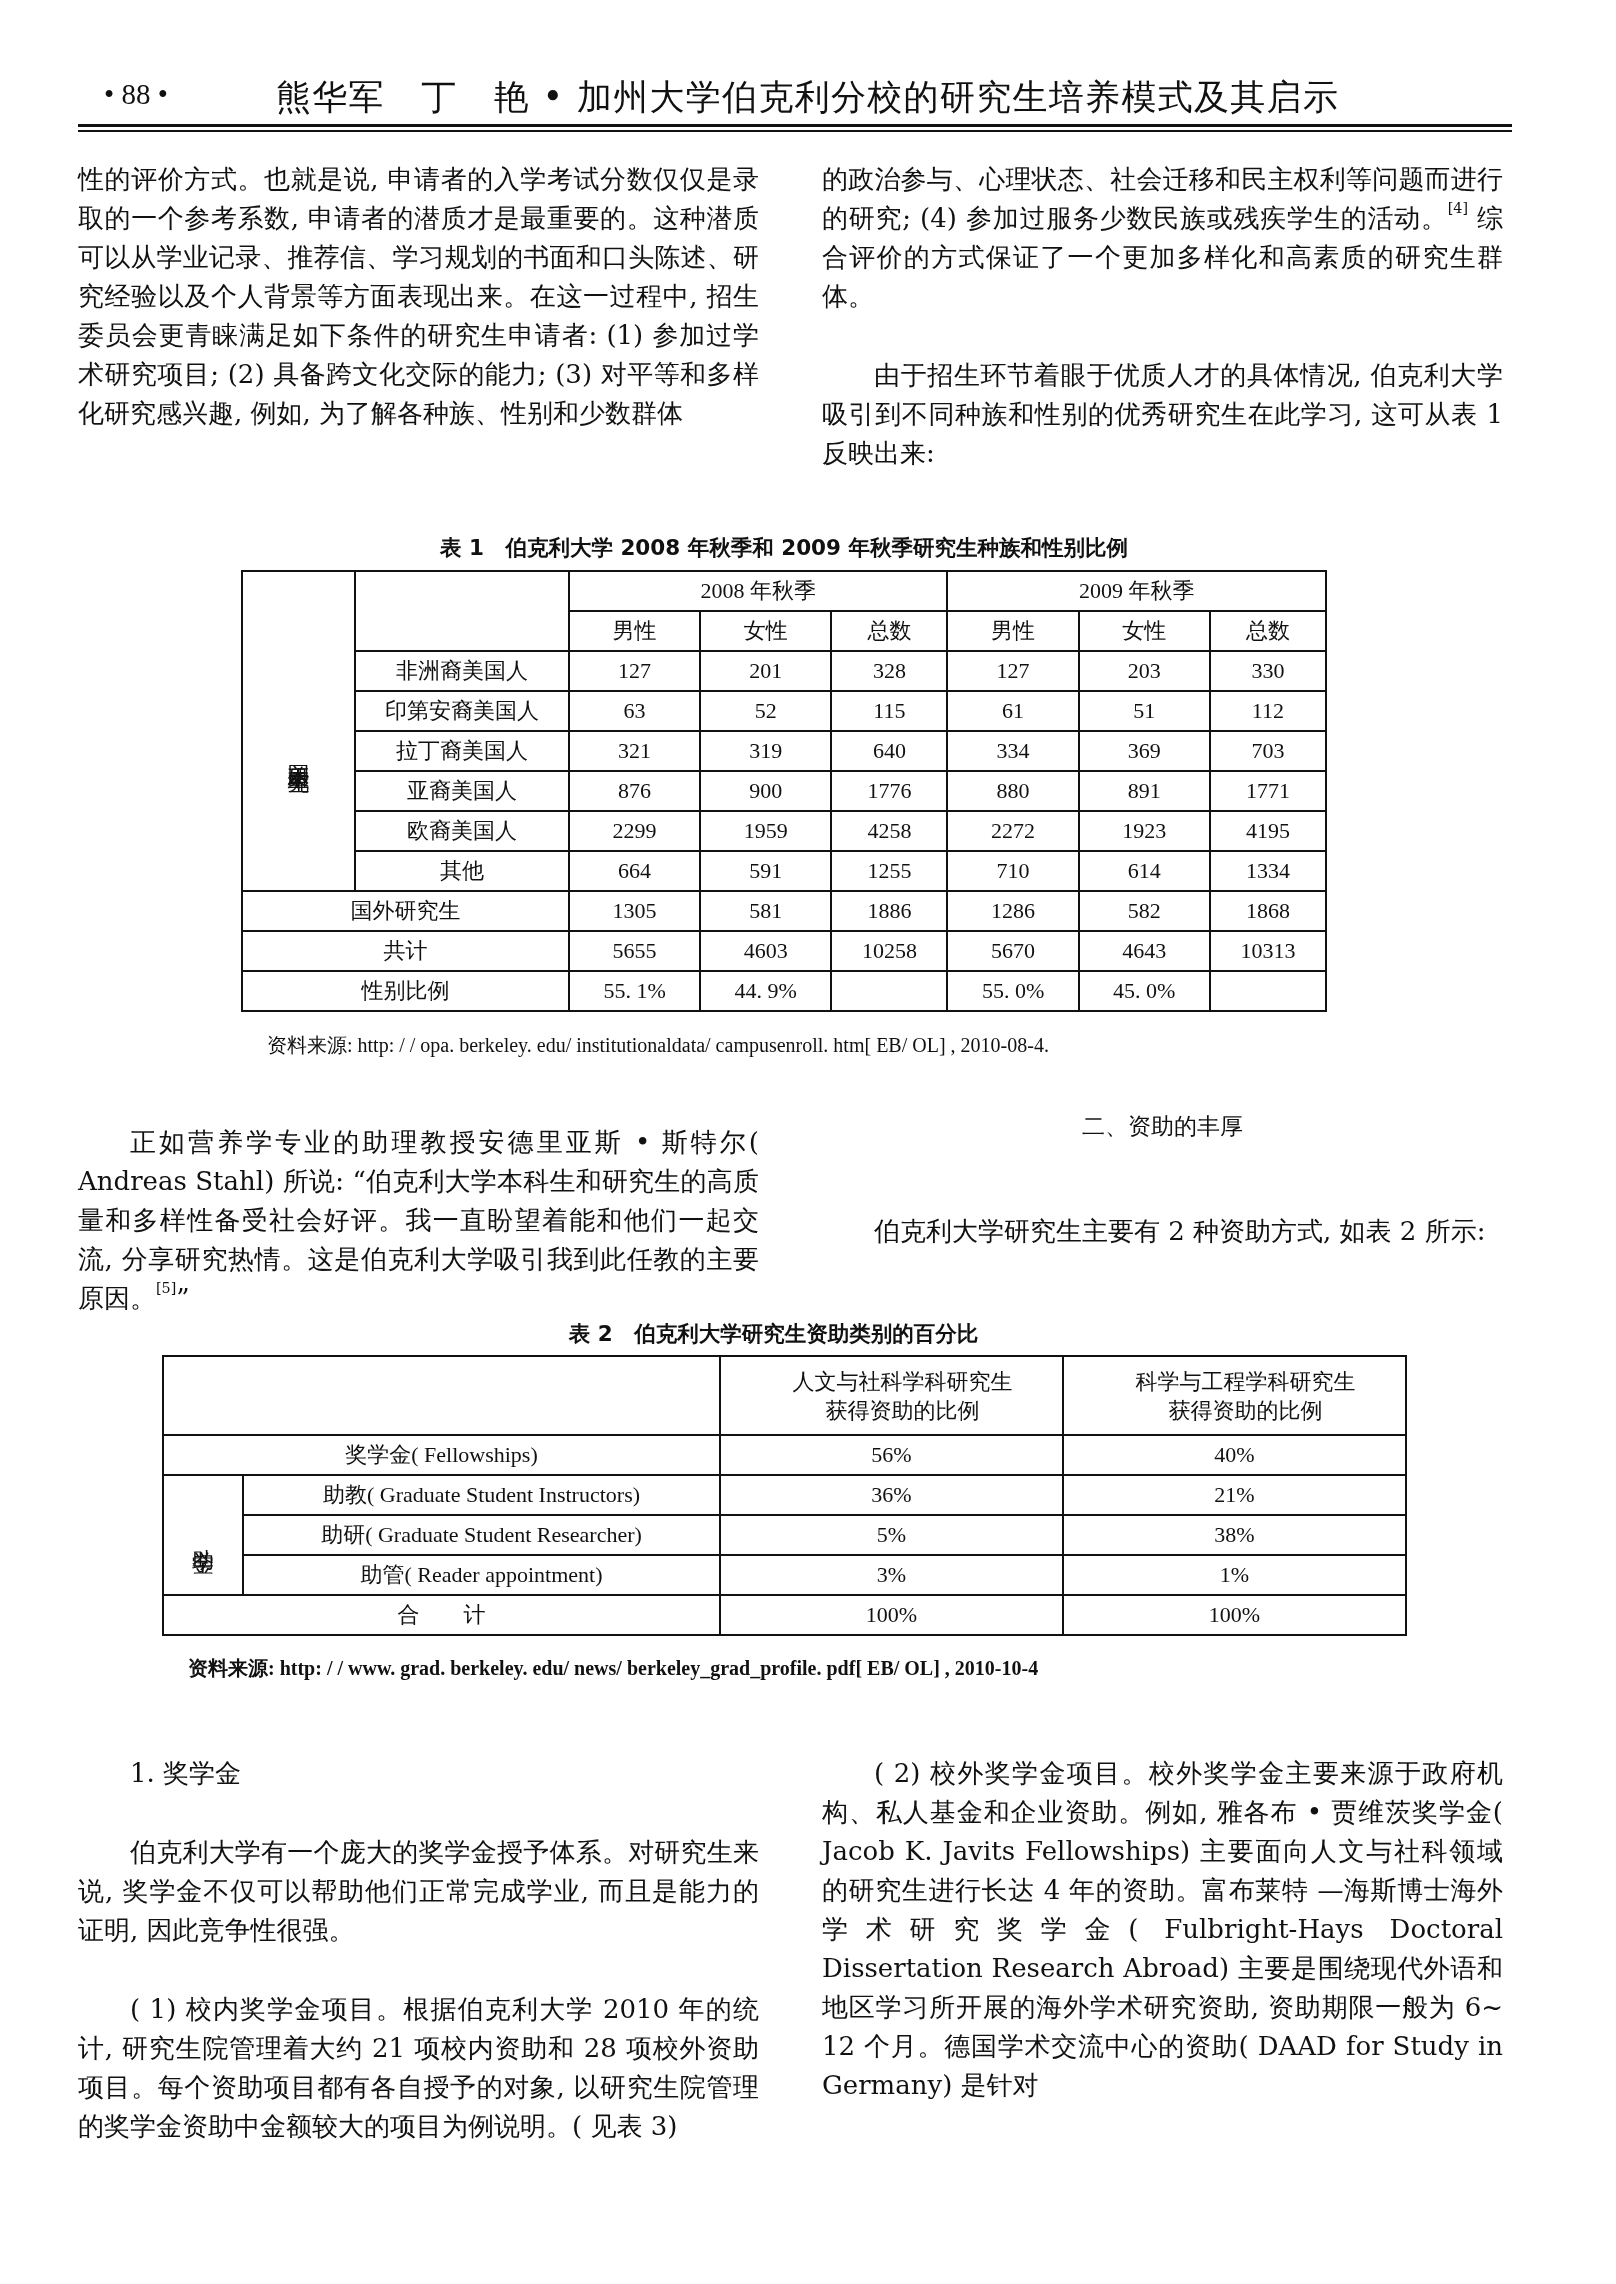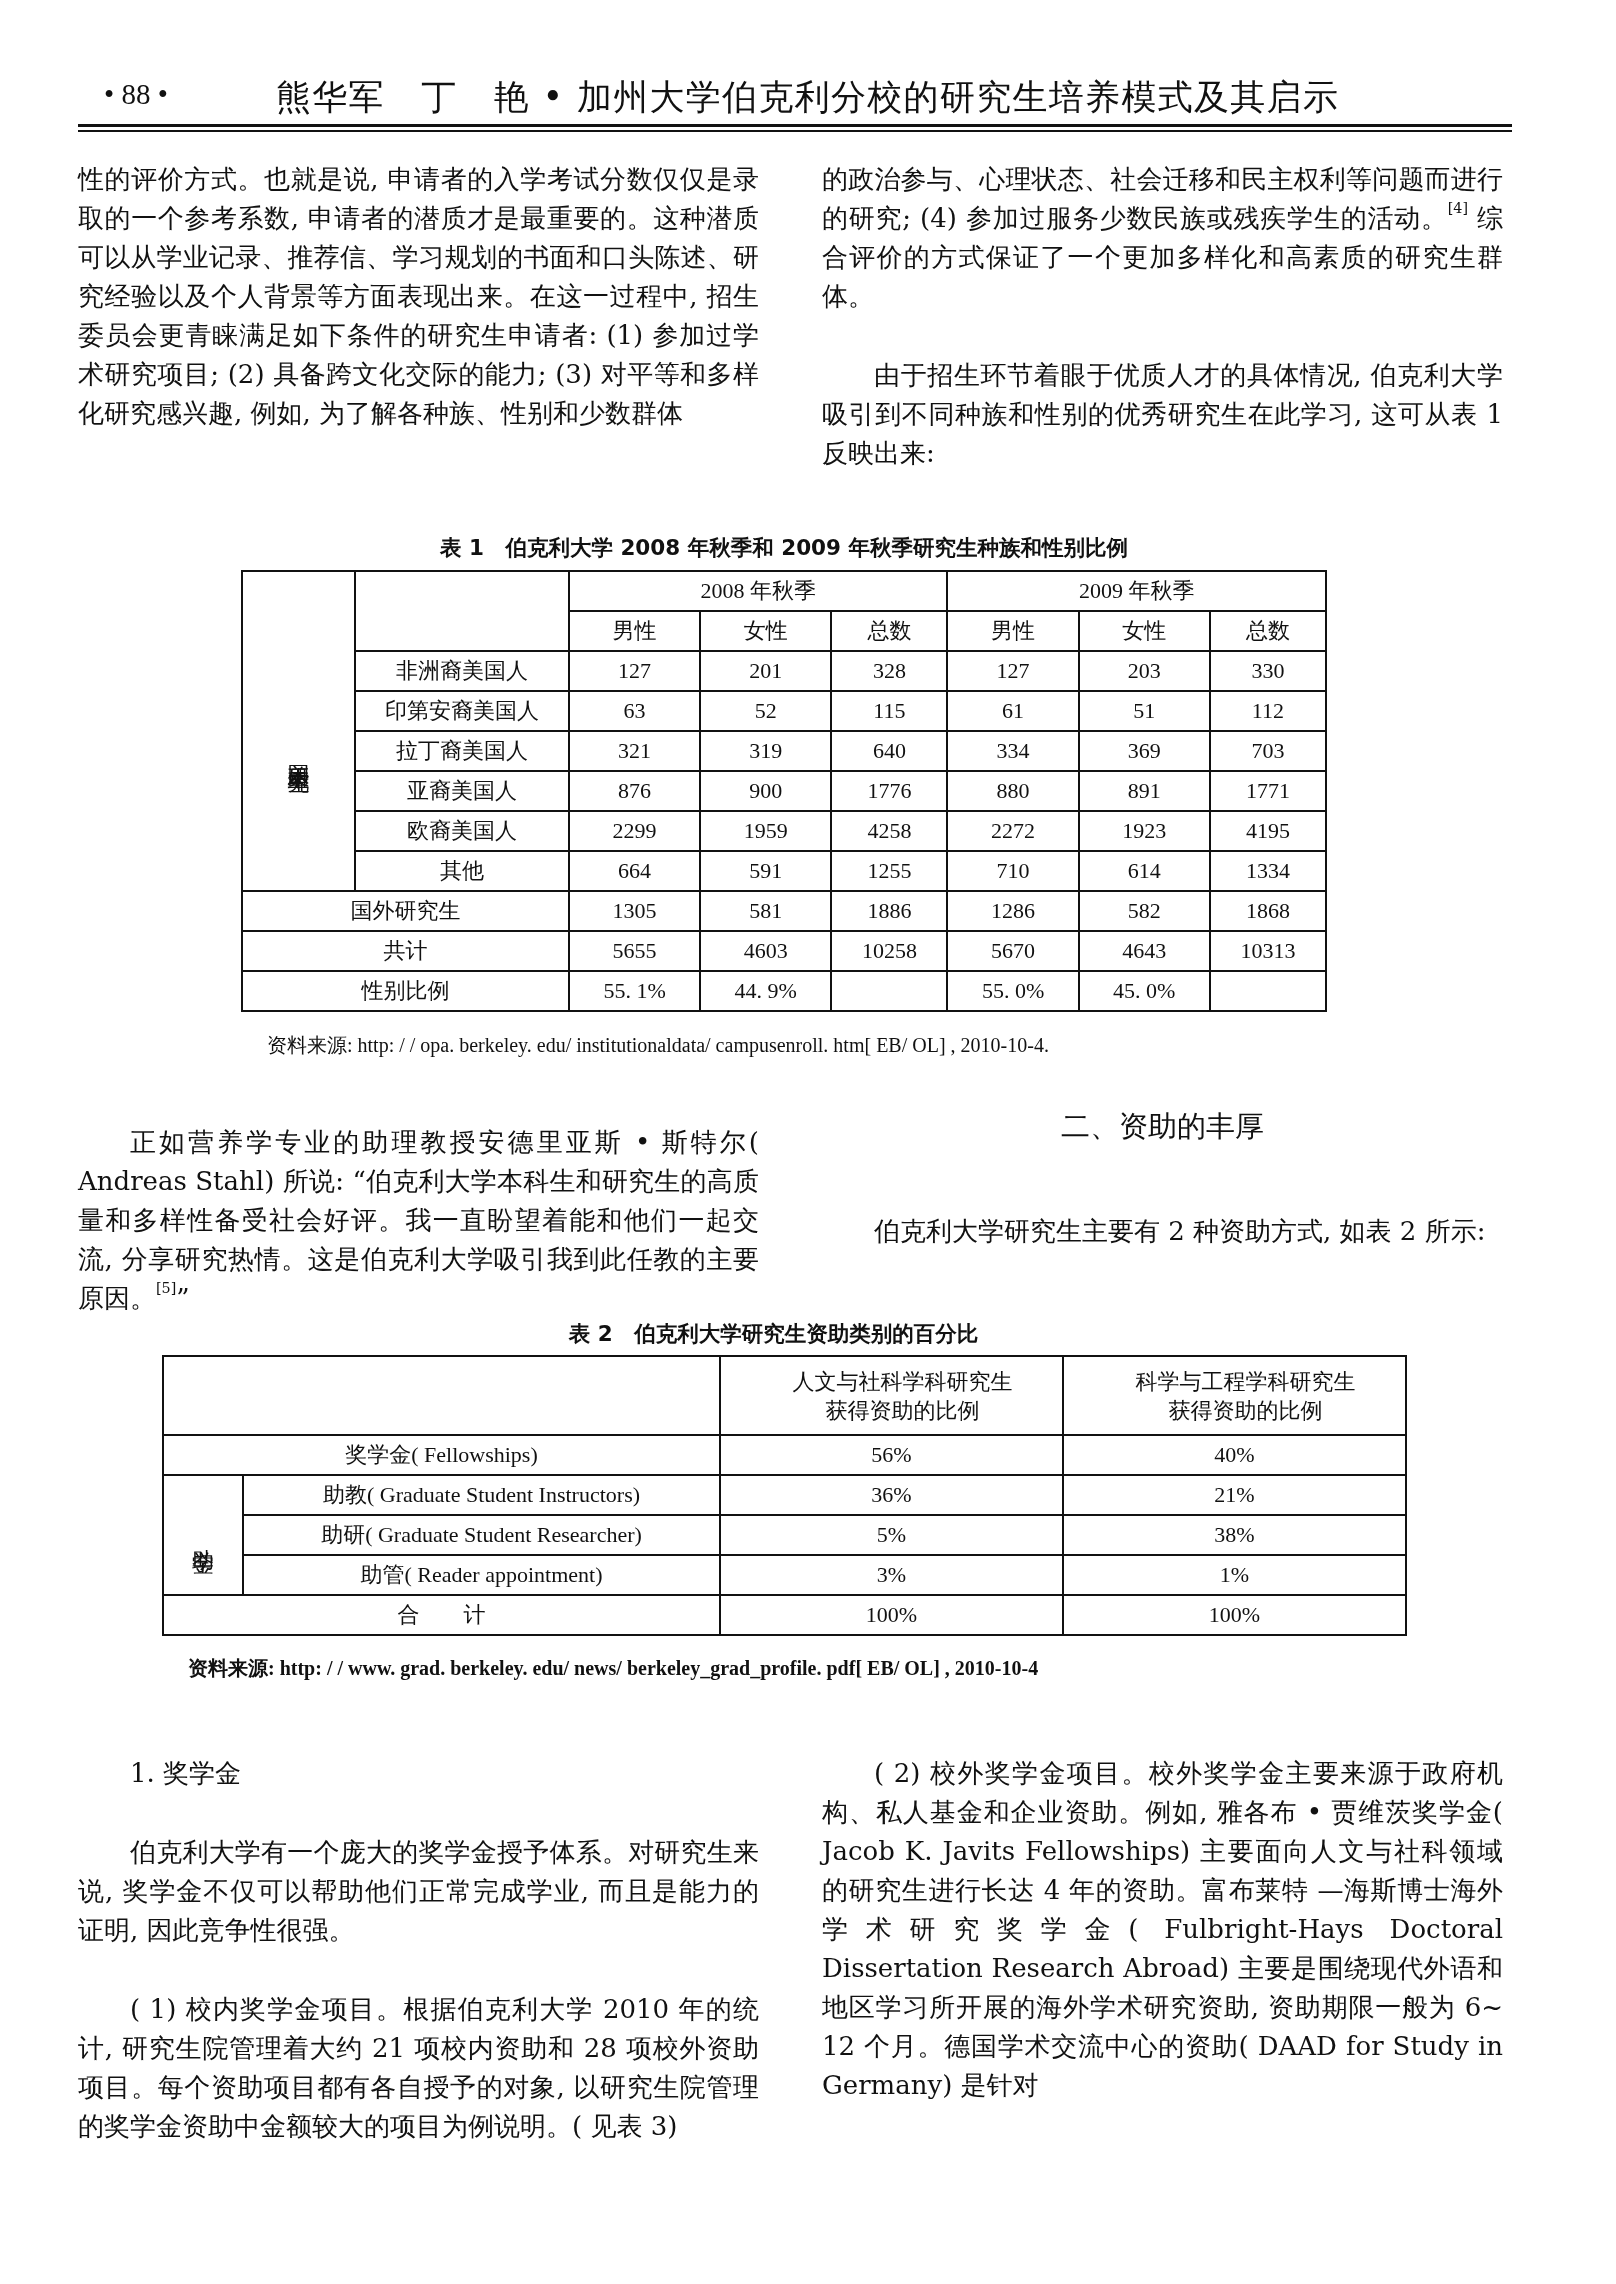--- a/index.html
+++ b/index.html
@@ -24,21 +24,21 @@
   #table1 td { height:38px; }
   #table1 .vlabel { width:72px; writing-mode:vertical-rl; text-orientation:upright; letter-spacing:1.3px; font-size:22px; vertical-align:middle; }
   #table1 .rlabel { width:212px;margin-top:24px; }
   #table2 { position:absolute; left:162px; top:1355px; width:1245px; }
   #table2 td { height:38px; }
   #table2 .hdr { height:77px; line-height:29px;padding-left:22px; }
   #table2 .vlabel { width:78px; writing-mode:vertical-rl; text-orientation:upright; letter-spacing:2.6px; }
   .source { position:absolute; font-size:20px; font-family:"Liberation Serif",serif; white-space:nowrap; }
   #col-left-mid { left:78px; top:1083px; }
   #col-right-mid { left:822px; top:1083px; }
-  #section-heading { text-align:center; font-size:29px; margin:23.5px 0 0 0; height:65px; line-height:39px; }
+  #section-heading { text-align:center; font-size:23px; margin:23.5px 0 0 0; height:65px; line-height:39px; }
   #col-left-bot { left:78px; top:1714px; }
   #col-right-bot { left:822px; top:1714px; }
   sup { font-size:14.3px; vertical-align:top; line-height:19.5px; }
 </style>
 </head>
 <body>
 
 <div id="header" class="abs">
   <span id="page-num">• 88 •</span>
   <span id="running-title">熊华军　丁　艳 • 加州大学伯克利分校的研究生培养模式及其启示</span>
@@ -146,21 +146,21 @@
         <td colspan="2">性别比例</td>
         <td>55. 1%</td>
         <td>44. 9%</td>
         <td></td>
         <td>55. 0%</td>
         <td>45. 0%</td>
         <td></td>
       </tr>
     </tbody>
 </table>
-<div class="source" style="left:267px; top:1032px;">资料来源: http: / / opa. berkeley. edu/ institutionaldata/ campusenroll. htm[ EB/ OL] , 2010-10-4.</div>
+<div class="source" style="left:267px; top:1032px;">资料来源: http: / / opa. berkeley. edu/ institutionaldata/ campusenroll. htm[ EB/ OL] , 2010-08-4.</div>
 
 <div id="col-left-mid" class="col">
   <p class="ind"><span>正如营养学专业的助理教授安德里亚斯 • 斯特尔( Andreas Stahl) 所说: “伯克利大学本科生和研究生的高质量和多样性备受社会好评。我一直盼望着能和他们一起交流, 分享研究热情。这是伯克利大学吸引我到此任教的主要原因。</span><sup>[5]</sup><span>”</span></p>
 </div>
 <div id="col-right-mid" class="col">
   <div id="section-heading">二、资助的丰厚</div>
   <p class="ind">伯克利大学研究生主要有 2 种资助方式, 如表 2 所示:</p>
 </div>
 
 <div class="caption" style="left:151px; top:1319px; width:1245px;">表 2　伯克利大学研究生资助类别的百分比</div>

